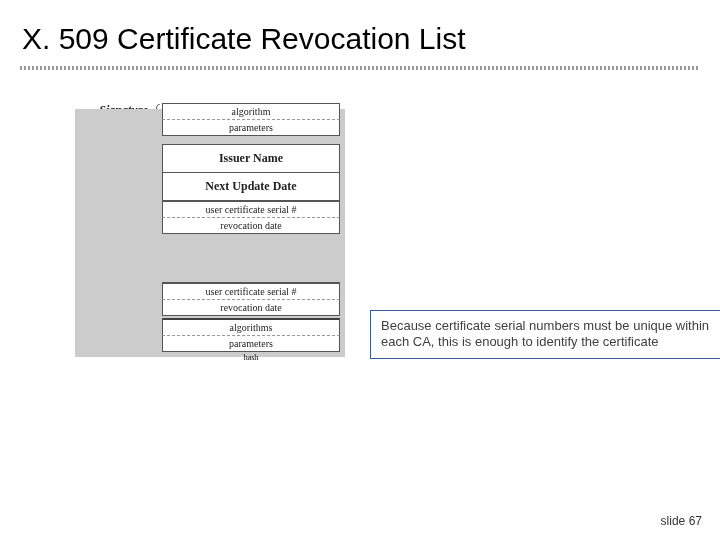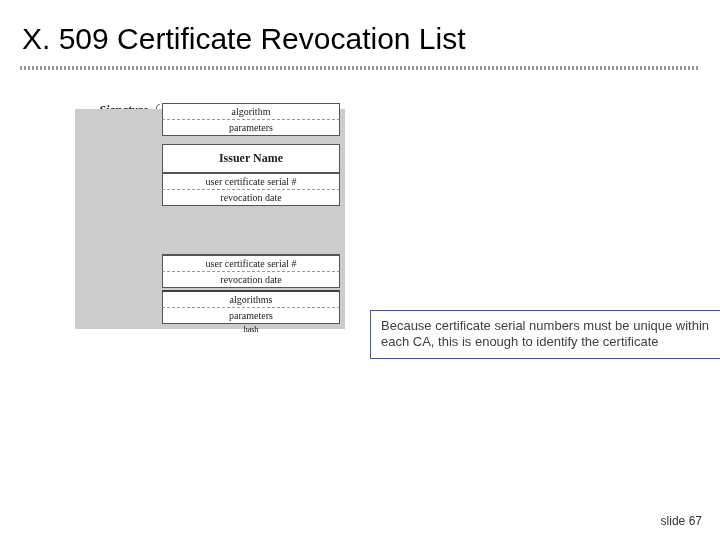--- a/index.html
+++ b/index.html
@@ -168,20 +168,23 @@
           <div class="brace"></div>
         <div class="cellcol">
             <div class="cell normal">Issuer Name</div>
           </div>
       </div>
 
 
       <div class="row">
         <div class="llabel"></div>
           <div class="brace"></div>
+        <div class="cellcol">
+            <div class="cell normal">Next Update Date</div>
+          </div>
       </div>
 
       <div class="row">
         <div class="llabel">
           <span>Revoked</span>
           <span>certificate</span>
         </div>
         <div class="brace">
           <svg width="10" height="36" viewBox="0 0 10 36">
               <path d="M8 0 Q4 0 4 9 Q4 17 0 18 Q4 19 4 27 Q4 36 8 36" fill="none" stroke="#555" stroke-width="1"></path>

